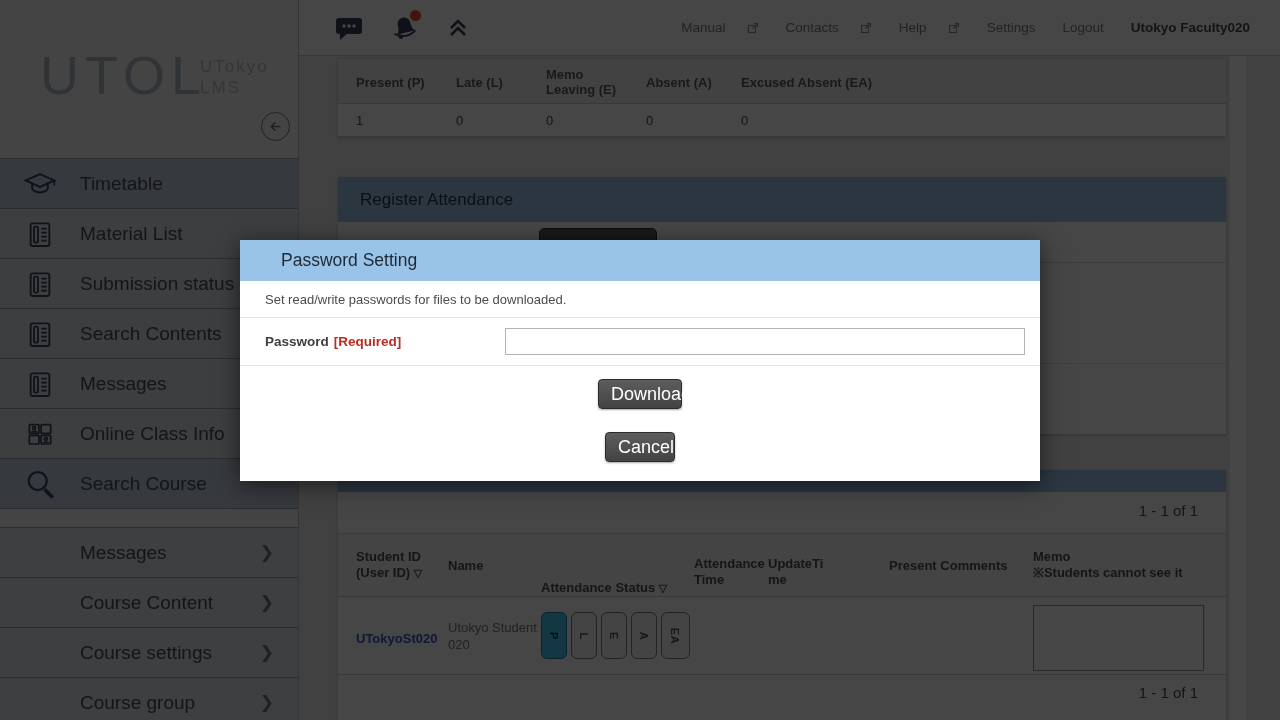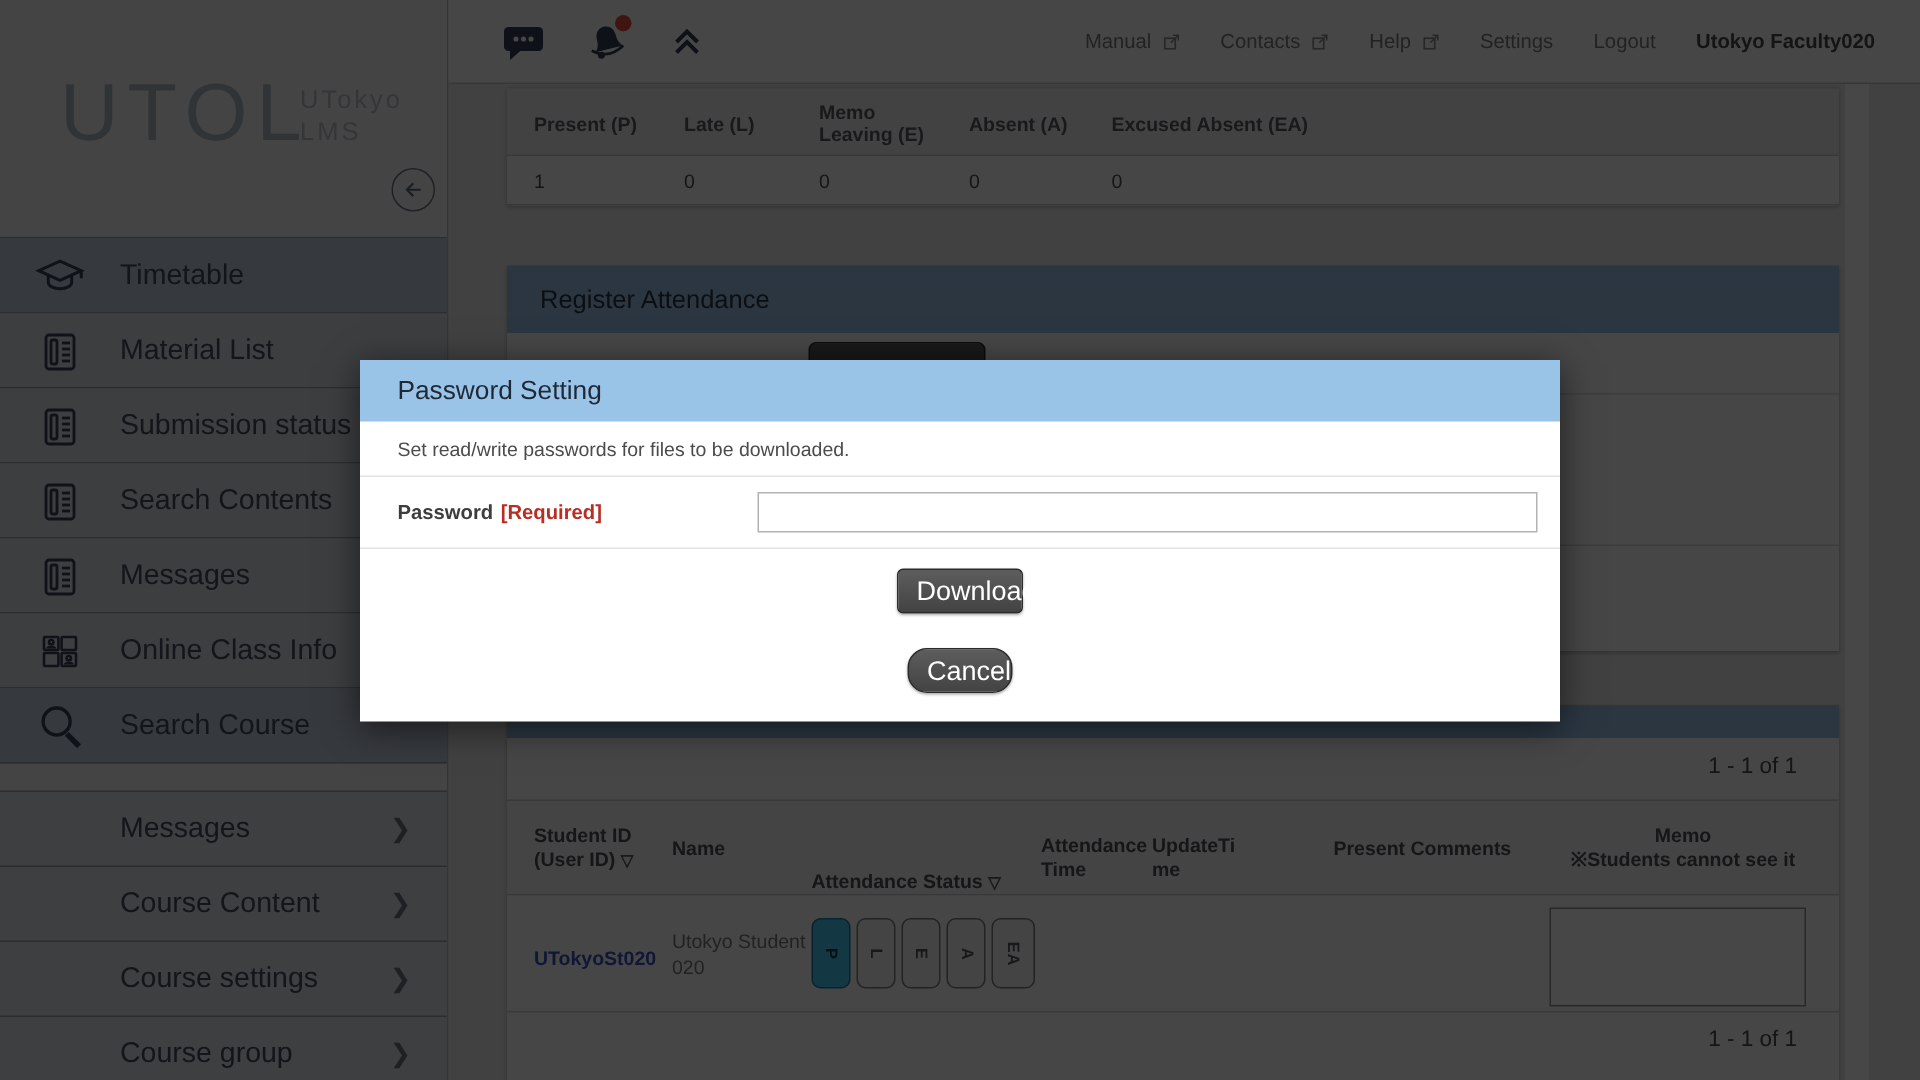--- a/index.html
+++ b/index.html
@@ -21,21 +21,21 @@
   .nav2 .nav-item { background:#dde1e7; }
   .nav-chevron { position:absolute; right:24px; font-size:17px; color:#6b7280; }
 
   
   .main { position:absolute; left:298px; top:0; width:982px; height:720px; border-left:1px solid #bfbfbf; z-index:1; }
   .topbar { position:relative; height:56px; background:#fbfbfc; border-bottom:1px solid #c6c6c6; display:flex; align-items:center; }
   .topbar-icons { display:flex; align-items:center; gap:26px; padding-left:36px; color:#333f52; }
   .tb-icon { position:relative; display:flex; align-items:center; justify-content:center; cursor:pointer; }
   .bell-dot { position:absolute; right:-2px; top:-4px; width:11px; height:11px; border-radius:50%; background:#e74c3c; }
   .topbar-right { margin-left:auto; display:flex; align-items:center; gap:27px; padding-right:30px; font-size:13.5px; color:#7c7c7c; }
-  .tb-link { display:flex; align-items:center; gap:7px; cursor:pointer; color:#7c7c7c; }
+  .tb-link { display:flex; align-items:center; gap:21px; cursor:pointer; color:#7c7c7c; }
   .tb-user { font-weight:bold; color:#4a4a4a; }
   .ext-icon { color:#8d8d8d; }
 
   .content { position:relative; height:664px; background:#e9eaeb; }
   .scroll-band { position:absolute; right:34px; top:0; bottom:0; width:16px; background:#fdfdfd; }
 
   .panel { position:absolute; left:39px; width:888px; background:#f9f9fa; box-shadow:0 1px 3px rgba(0,0,0,0.25); }
   .panel-header { height:45px; background:#9ac3e8; display:flex; align-items:center; padding-left:22px; font-size:17px; color:#2a3542; }
 
   
@@ -60,46 +60,46 @@
   .pag1 { top:32px; } .pag2 { top:214px; }
   .att-headrow { position:absolute; left:0; top:63px; width:100%; height:64px; border-top:1px solid #cfcfcf; border-bottom:1px solid #c9c9c9; background:#f3f3f4; }
   .att-datarow { position:absolute; left:0; top:127px; width:100%; height:78px; border-bottom:1px solid #cfcfcf; background:#f9f9fa; }
   .hcell { position:absolute; font-size:13px; font-weight:bold; color:#4a4f55; line-height:16px; }
   .h-sid { left:18px; width:88px; top:15px; }
   .h-name { left:110px; width:90px; top:24px; }
   .h-status { left:203px; width:170px; top:8px;margin-top:38px; }
   .h-atime { left:356px; width:72px; top:22px; word-break:break-all; }
   .h-utime { left:430px; width:66px; top:22px; word-break:break-all; }
   .h-comments { left:551px; width:150px; top:24px; }
-  .h-memo { left:695px; width:178px; top:15px; font-weight:bold;text-align:center; }
+  .h-memo { left:695px; width:178px; top:15px; font-weight:bold; }
   .sort-tri { font-size:11px; color:#5a5f66; }
   .dcell { position:absolute; font-size:13px; }
   .d-sid { left:18px; top:34px; color:#3a55c0; font-weight:bold; cursor:pointer; }
   .d-name { left:110px; width:90px; top:22px; color:#76797d; word-break:break-all; line-height:17px; }
   .status-group { position:absolute; left:203px; top:15px; display:flex; gap:4px; }
   .status-btn { width:26px; height:47px; background:#f2f2f3; border:1px solid #7d7d7d; border-radius:6px; display:flex; align-items:center; justify-content:center; cursor:pointer; }
   .status-btn .rot { transform:rotate(90deg); font-size:11px; font-weight:bold; color:#55585c; letter-spacing:0.5px; }
   .status-btn.sel { background:#45c8f5; border-color:#1d7fa3; }
   .status-btn.sel .rot { color:#0c3b4d; }
   .status-btn.wide { width:29px; }
   .memo-box { position:absolute; left:695px; top:8px; width:171px; height:66px; background:#fdfdfd; border:1px solid #8f8f8f; resize:none; }
 
   
   .overlay { position:absolute; left:0; top:0; width:1280px; height:720px; background:rgba(0,0,0,0.72); z-index:50; }
   .modal { position:absolute; left:240px; top:240px; width:800px; height:241px; background:#ffffff; z-index:60; box-shadow:0 4px 22px rgba(0,0,0,0.55); }
-  .modal-header { height:41px; background:#9ac3e8; display:flex; align-items:center; padding-left:25px; font-size:17.5px; font-weight:500; color:#1e2935; }
+  .modal-header { height:41px; background:#9ac3e8; display:flex; align-items:center; padding-left:41px; font-size:17.5px; font-weight:500; color:#1e2935; }
   .modal-msg { height:37px; display:flex; align-items:center; padding-left:25px; font-size:13px; color:#4b4b4b; border-bottom:1px solid #e2e2e2; }
   .modal-form { position:relative; height:48px; border-bottom:1px solid #e2e2e2; }
   .modal-form .lbl { position:absolute; left:25px; top:16px; font-size:13.5px; font-weight:bold; color:#3d3d3d; }
   .required { color:#b82e24; margin-left:5px; }
   .pw-input { position:absolute; left:265px; top:10px; width:520px; height:27px; border:1px solid #b3b3b3; background:#fff; padding:0 8px; font-size:13px; }
   .modal-actions { position:relative; height:114px; }
   .m-btn { position:absolute; left:50%; color:#fff; font-size:18px; background:linear-gradient(#5d5d5d,#434343); border:1px solid #2b2b2b; border-radius:4px; cursor:pointer; box-shadow:0 1px 2px rgba(0,0,0,0.35);padding-left:12px; }
   .btn-download { top:13px; width:84px; height:30px; margin-left:-42px; }
-  .btn-cancel { top:66px; width:70px; height:30px; margin-left:-35px;border-radius:13px; }
+  .btn-cancel { top:66px; width:70px; height:30px; margin-left:-35px; }
 
   svg { display:block; }
 </style>
 </head>
 <body>
 
 <div class="stage">
 
   <div class="sidebar">
     <div class="logo-area">

